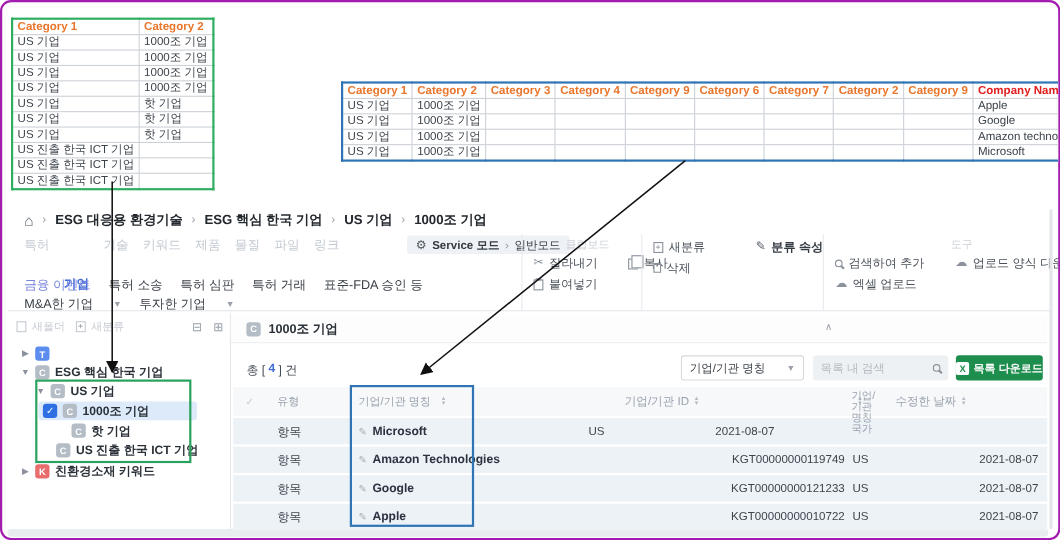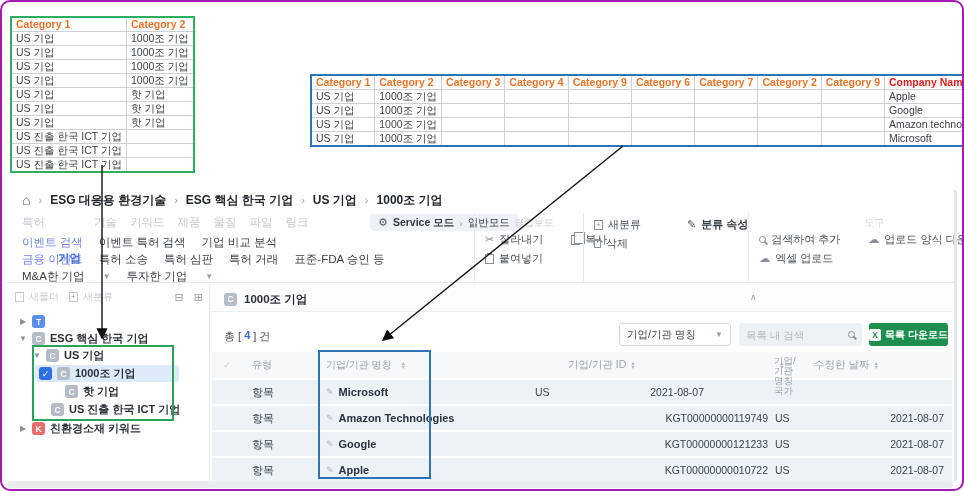--- a/index.html
+++ b/index.html
@@ -284,25 +284,20 @@
       <span class="tab">물질</span>
       <span class="tab">파일</span>
       <span class="tab">링크</span>
     </div>
     <div id="service-btn">
       <span class="gear">⚙</span>
       <b>Service 모드</b>
       <span class="sep">›</span>
       <span>일반모드</span>
     </div>
-    <div class="subrow" style="top:22px">
-      <span class="lead">이벤트 검색</span>
-      <span>이벤트 특허 검색</span>
-      <span>기업 비교 분석</span>
-    </div>
     <div class="subrow" style="top:39px">
       <span class="lead">금융 이벤트</span>
       <span>특허 소송</span>
       <span>특허 심판</span>
       <span>특허 거래</span>
       <span>표준-FDA 승인 등</span>
     </div>
     <div class="subrow" style="top:56px">
       <span>M&amp;A한 기업</span>
       <span class="drop">▼</span>

